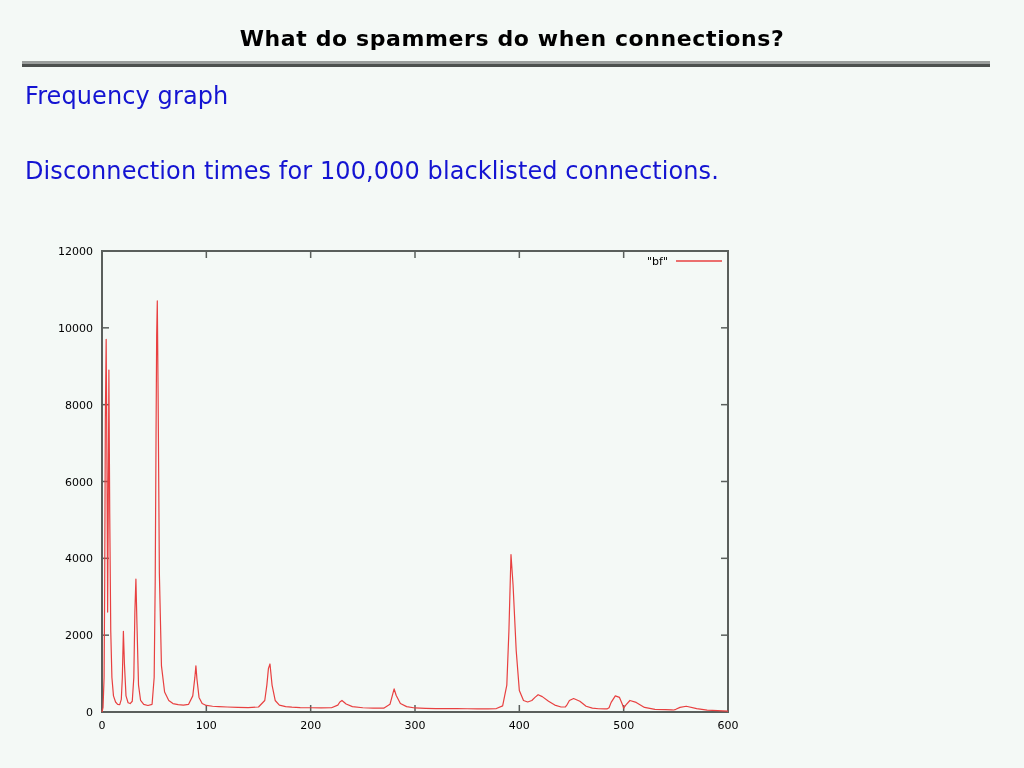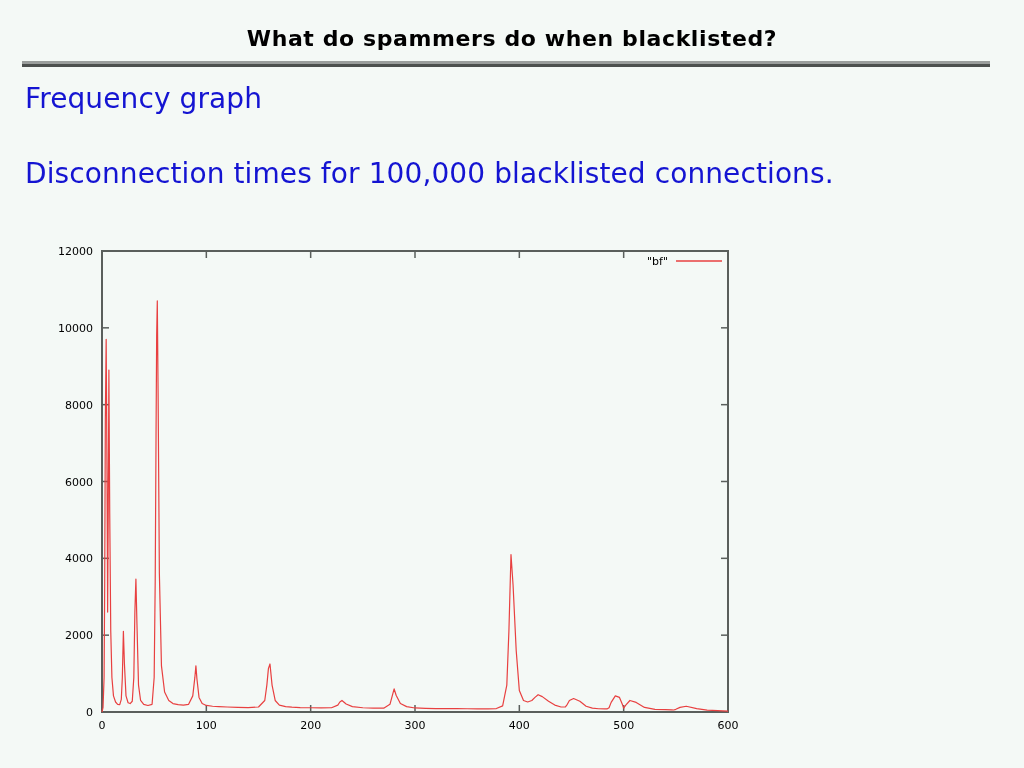--- a/index.html
+++ b/index.html
@@ -47,21 +47,21 @@
     height: 3px;
     background: #4c504e;
   }
 
   
   .body-line {
     position: absolute;
     left: 25px;
     color: #1414d2;
     font-family: "DejaVu Sans", sans-serif;
-    font-size: 28px;
+    font-size: 24px;
     font-weight: 500;
     white-space: nowrap;
     letter-spacing: 0.1px;
   }
   #body-line-1 { top: 82px; }
   #body-line-2 { top: 157px; }
 
   
   #chart-wrap {
     position: absolute;
@@ -80,21 +80,21 @@
   }
   .legend-label {
     font-family: "DejaVu Sans", sans-serif;
     font-size: 11px;
     fill: #000000;
   }
 </style>
 </head>
 <body>
 
-<div id="slide-title">What do spammers do when blacklisted?</div>
+<div id="slide-title">What do spammers do when connections?</div>
 
 <div id="title-rule">
   <div class="rule-light"></div>
   <div class="rule-dark"></div>
 </div>
 
 <div id="body-line-1" class="body-line">Frequency graph</div>
 
 <div id="body-line-2" class="body-line">Disconnection times for 100,000 blacklisted connections.</div>
 

